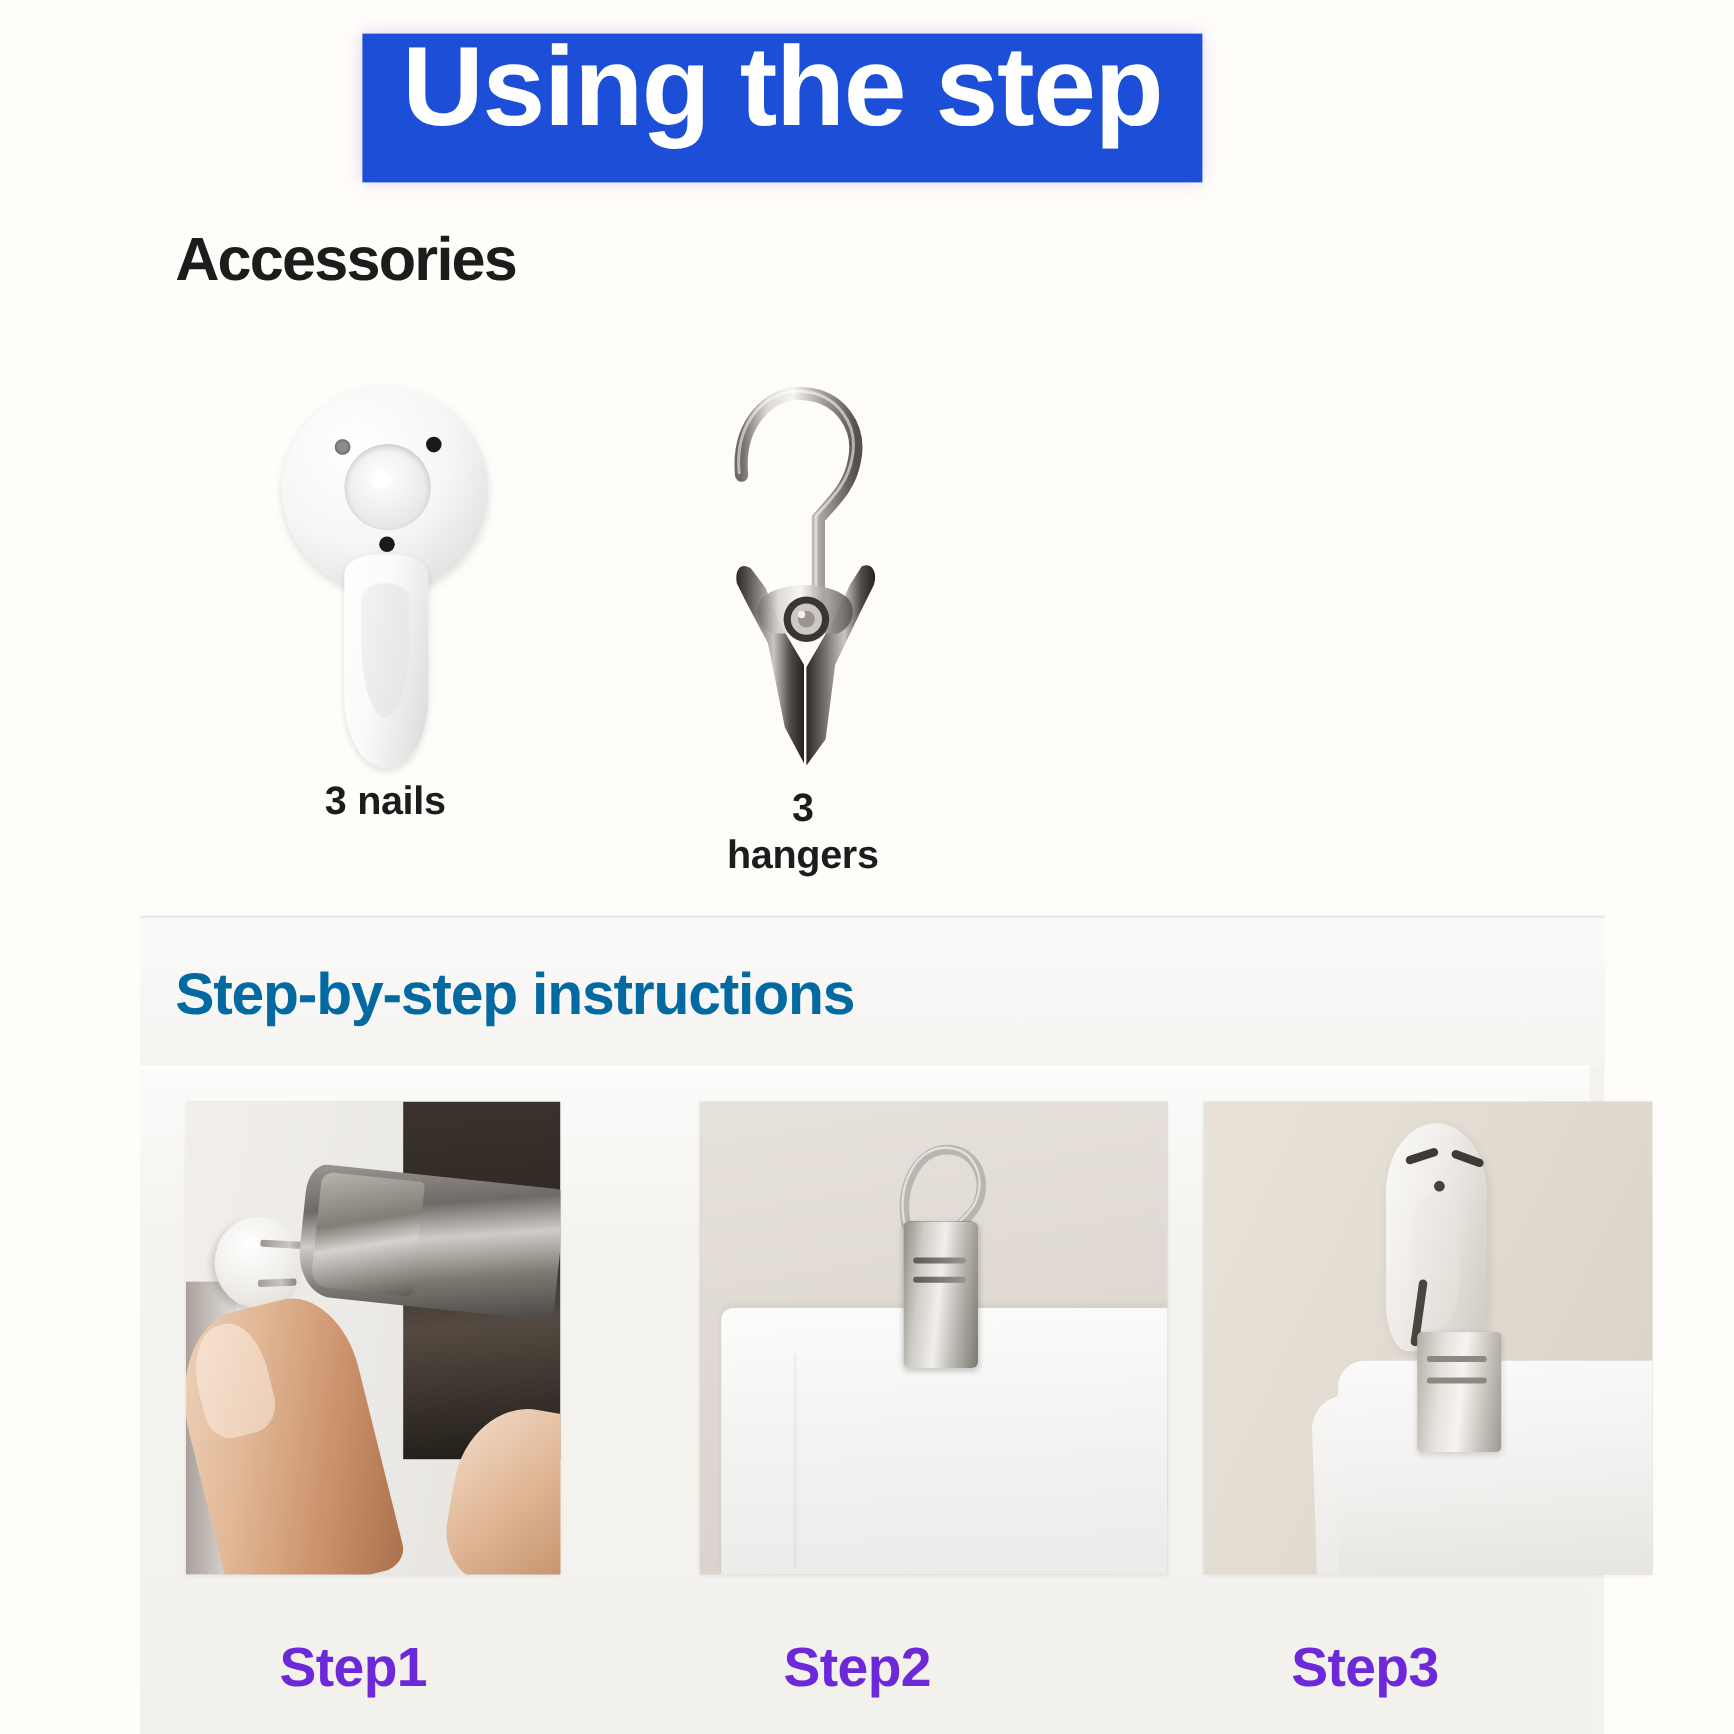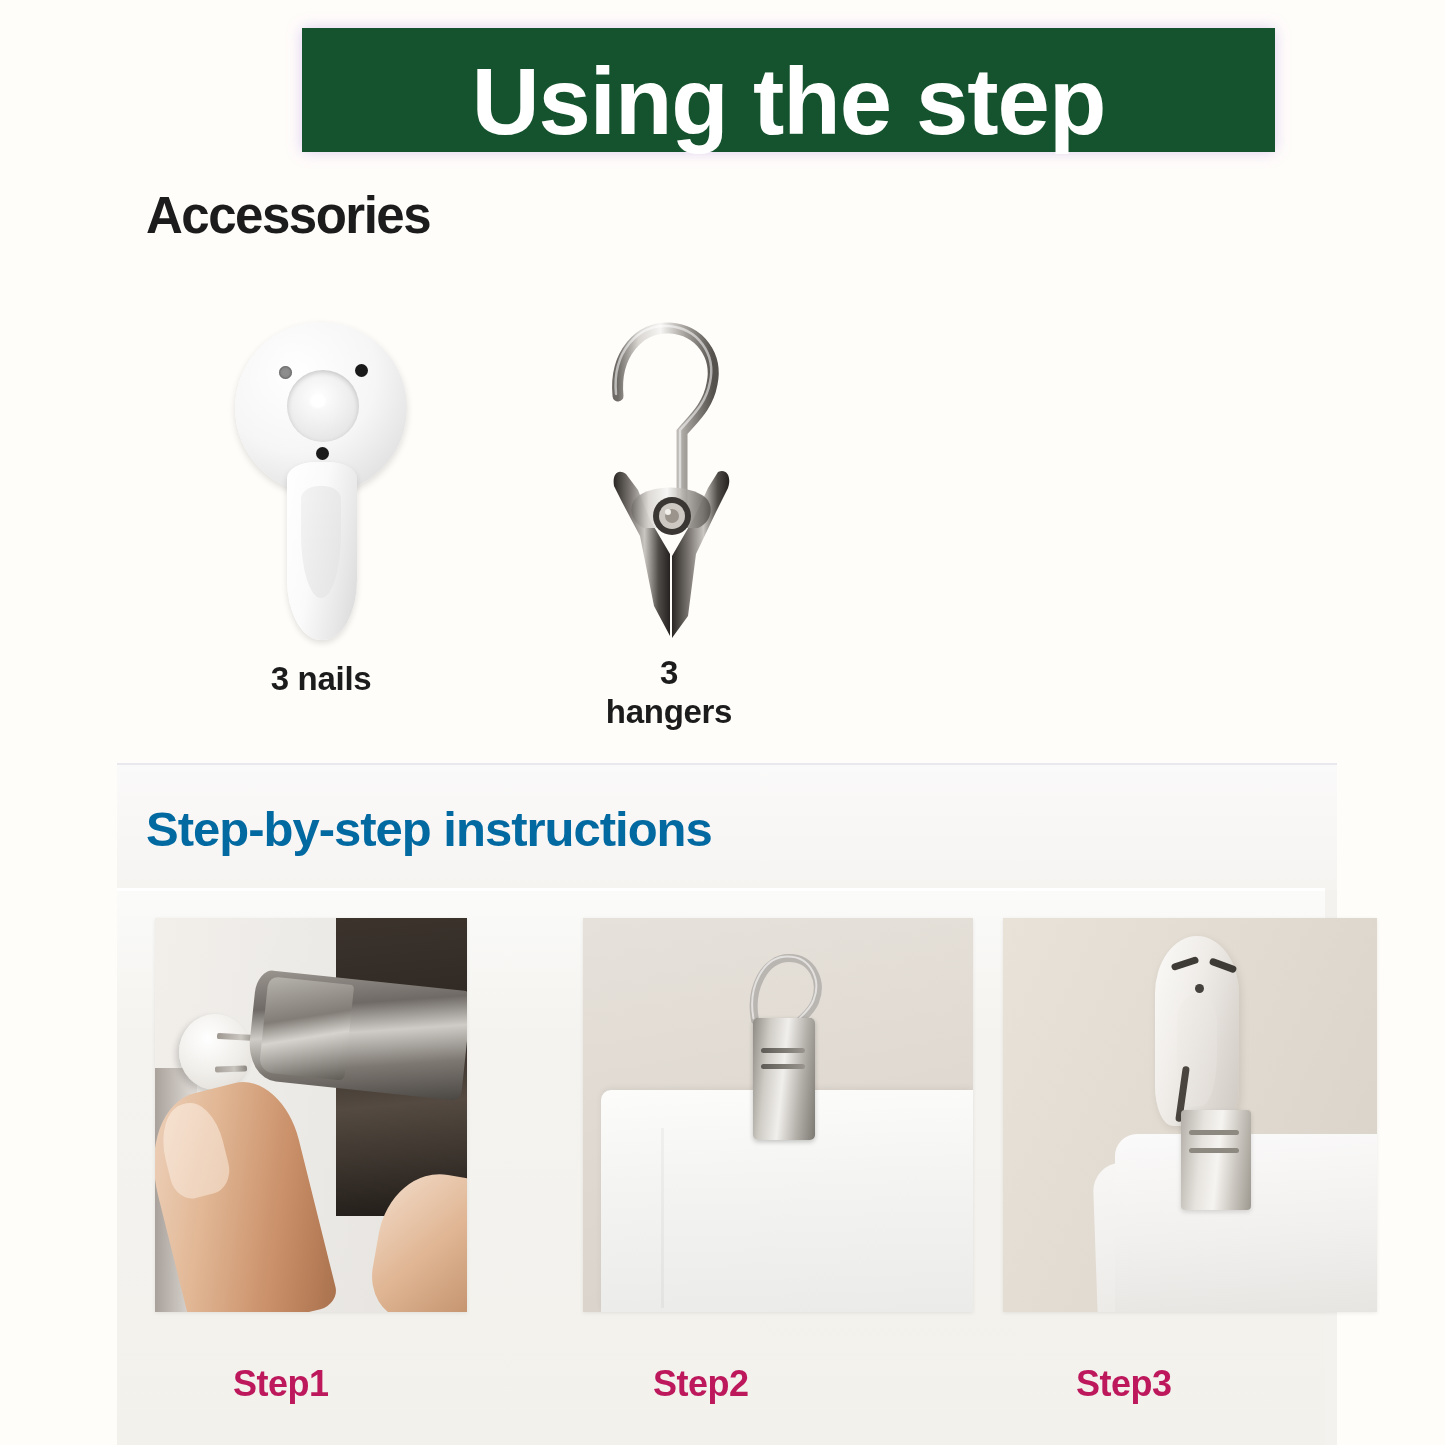--- a/index.html
+++ b/index.html
@@ -13,25 +13,25 @@
     font-family: "Liberation Sans", sans-serif;
     overflow: hidden;
     position: relative;
   }
 
   
   .title-banner {
     position: absolute;
     left: 302px;
     top: 28px;
-    width: 973px;
+    width: 700px;
     height: 124px;
-    background: #14532d;
+    background: #1d4ed8;
     display: flex;
-    align-items: flex-end;
+    align-items: flex-start;
     justify-content: center;
     box-shadow: 0 0 14px rgba(160,120,230,0.35);
   }
   .title-banner-text {
     color: #ffffff;
     font-size: 94px;
     font-weight: bold;
     letter-spacing: -1px;
     line-height: 1;
     white-space: nowrap;
@@ -64,21 +64,21 @@
     font-weight: bold;
     color: #1c1c1c;
     text-align: center;
     line-height: 1.18;
     letter-spacing: -0.3px;
   }
 
   
   #acc-nails { left: 228px; top: 322px; width: 186px; }
   #acc-nails .accessory-art { width: 186px; height: 318px; }
-  #acc-nails .accessory-label { margin-top: 20px; }
+  #acc-nails .accessory-label { margin-top: 8px; }
 
   .hook-disc {
     position: absolute;
     left: 7px;
     top: 0;
     width: 172px;
     height: 172px;
     border-radius: 50%;
     background:
       radial-gradient(circle at 36% 30%, #ffffff 0%, #f6f6f6 48%, #e3e3e3 78%, #d2d2d2 100%);
@@ -197,23 +197,23 @@
   .step-photo {
     position: relative;
     height: 394px;
     overflow: hidden;
     background: #ddd;
     box-shadow: 0 1px 4px rgba(0,0,0,0.08);
   }
   .step-caption {
     position: absolute;
     top: 448px;
-    font-size: 36px;
+    font-size: 46px;
     font-weight: bold;
-    color: #be185d;
+    color: #6d28d9;
     letter-spacing: -0.5px;
     line-height: 1;
     white-space: nowrap;
     z-index: 4;
   }
 
   
   #photo-1 { width: 312px; }
   .s1-wall {
     position: absolute; inset: 0;

